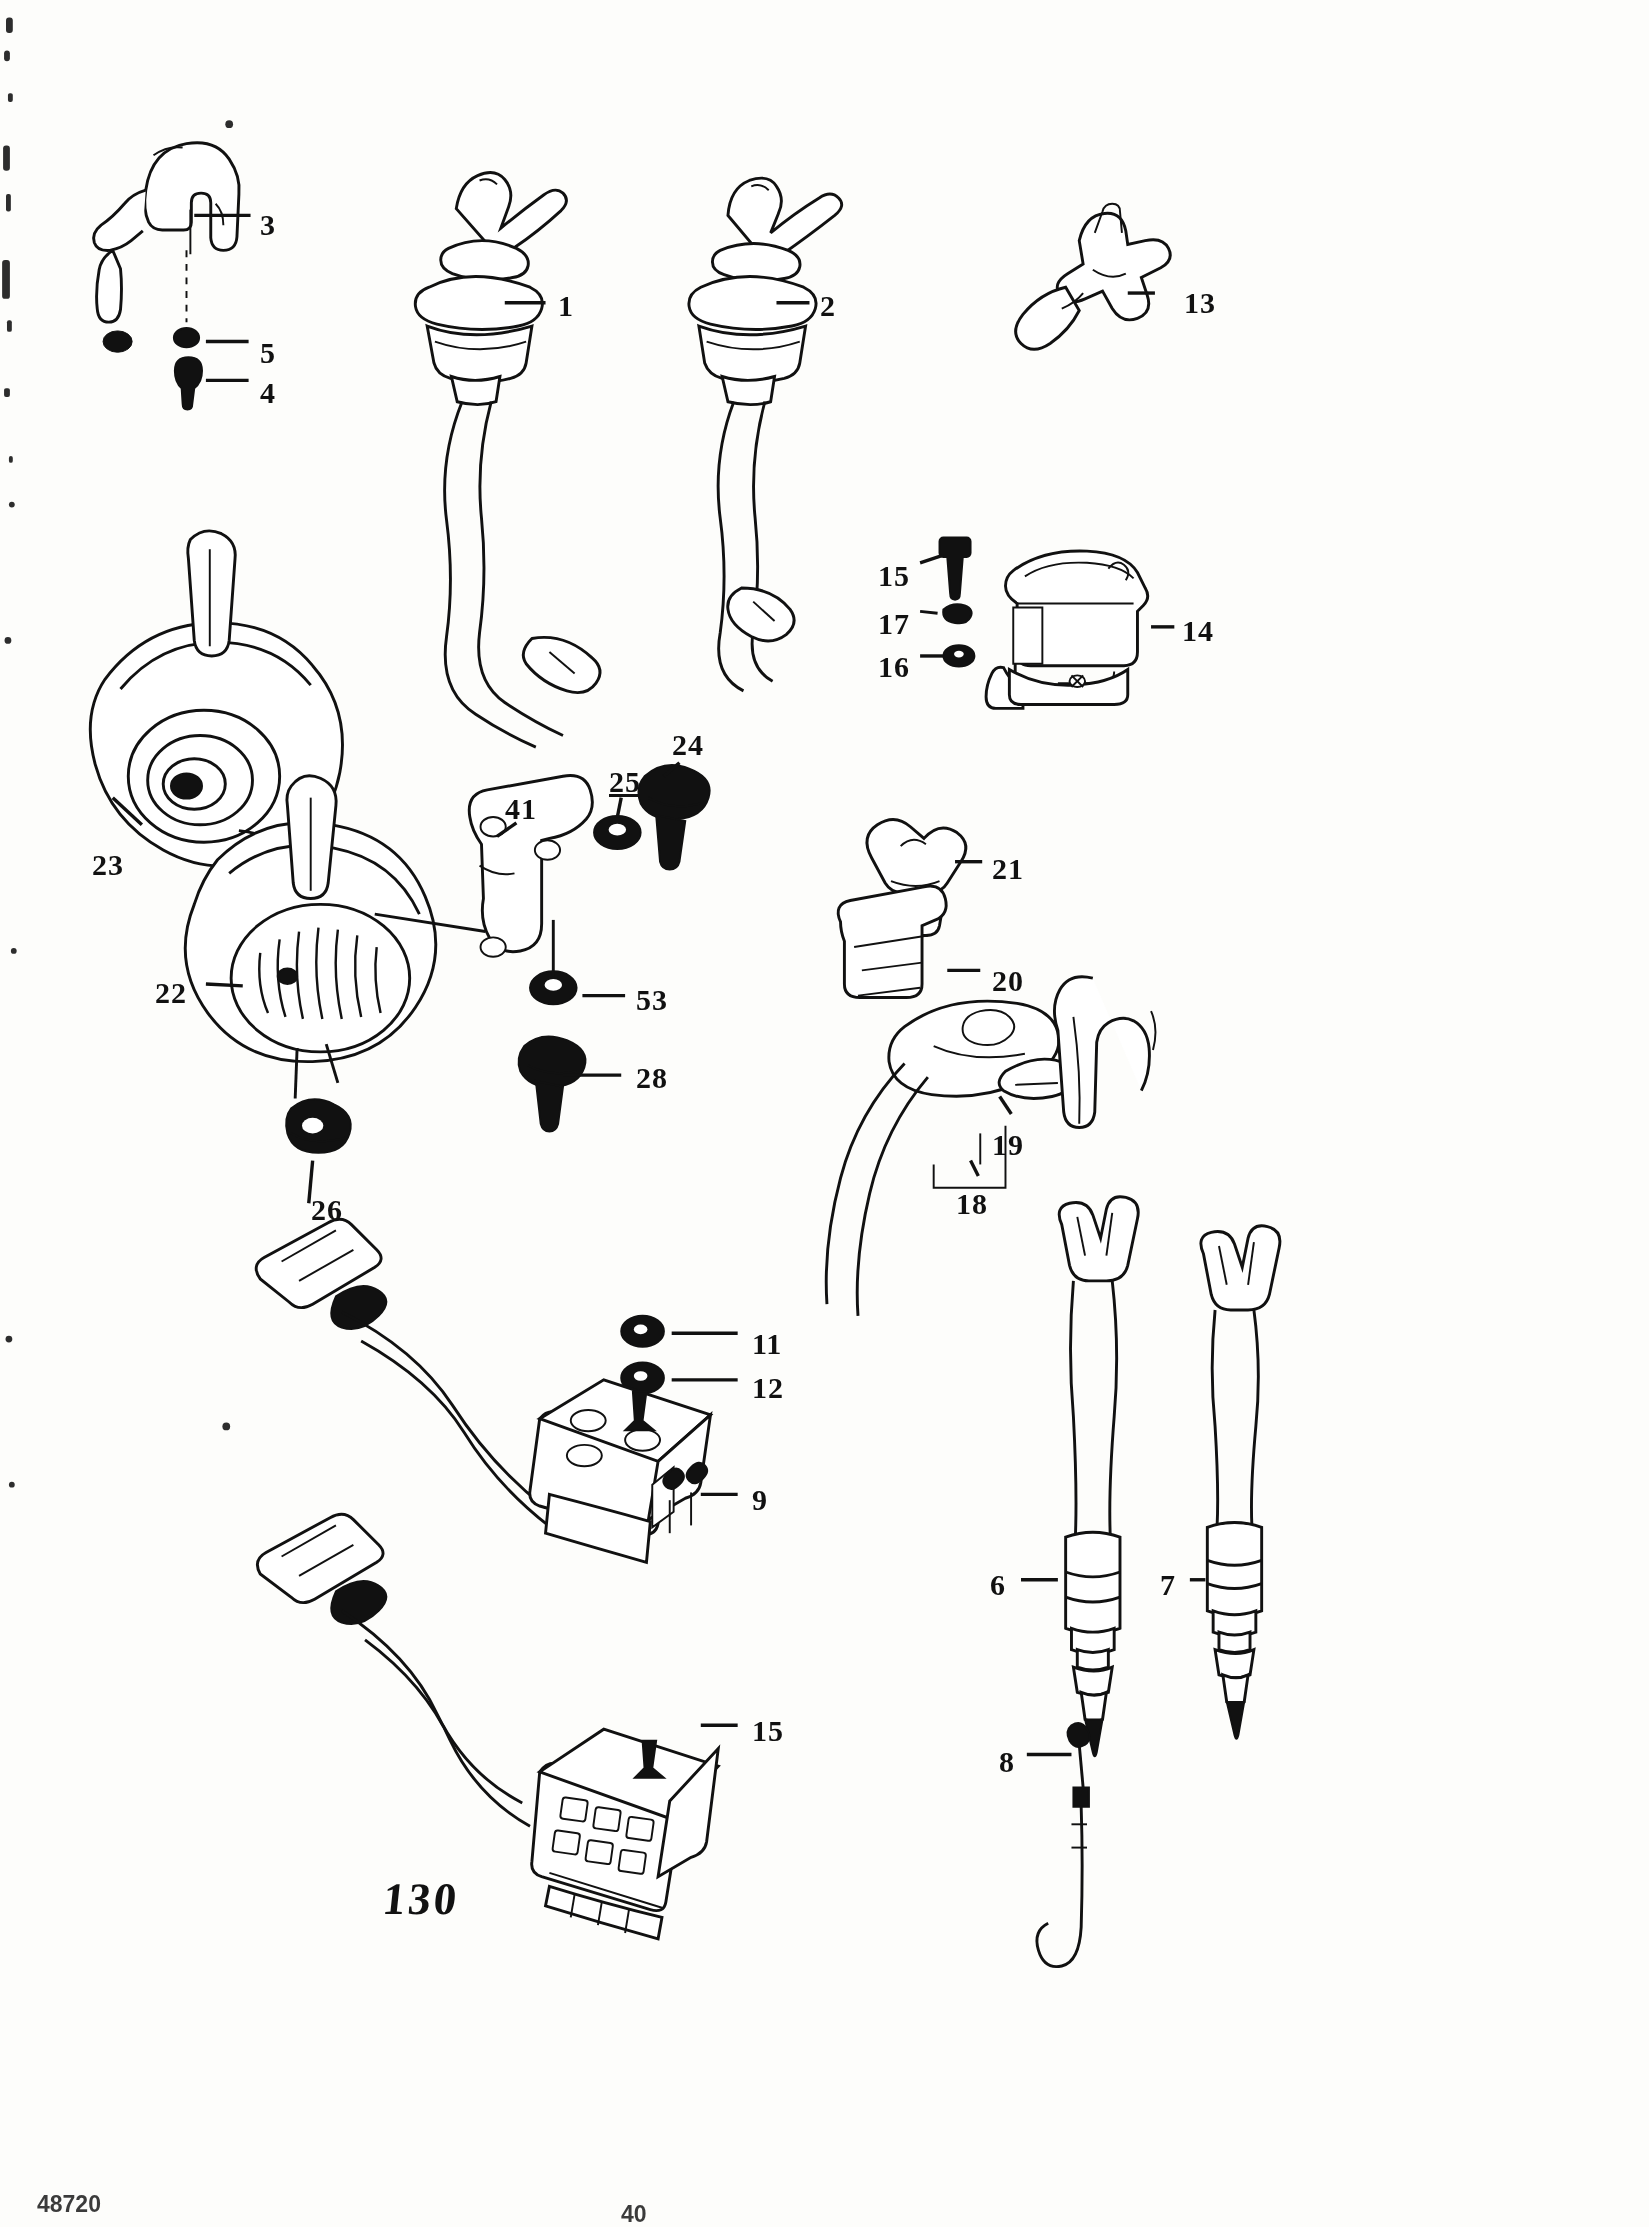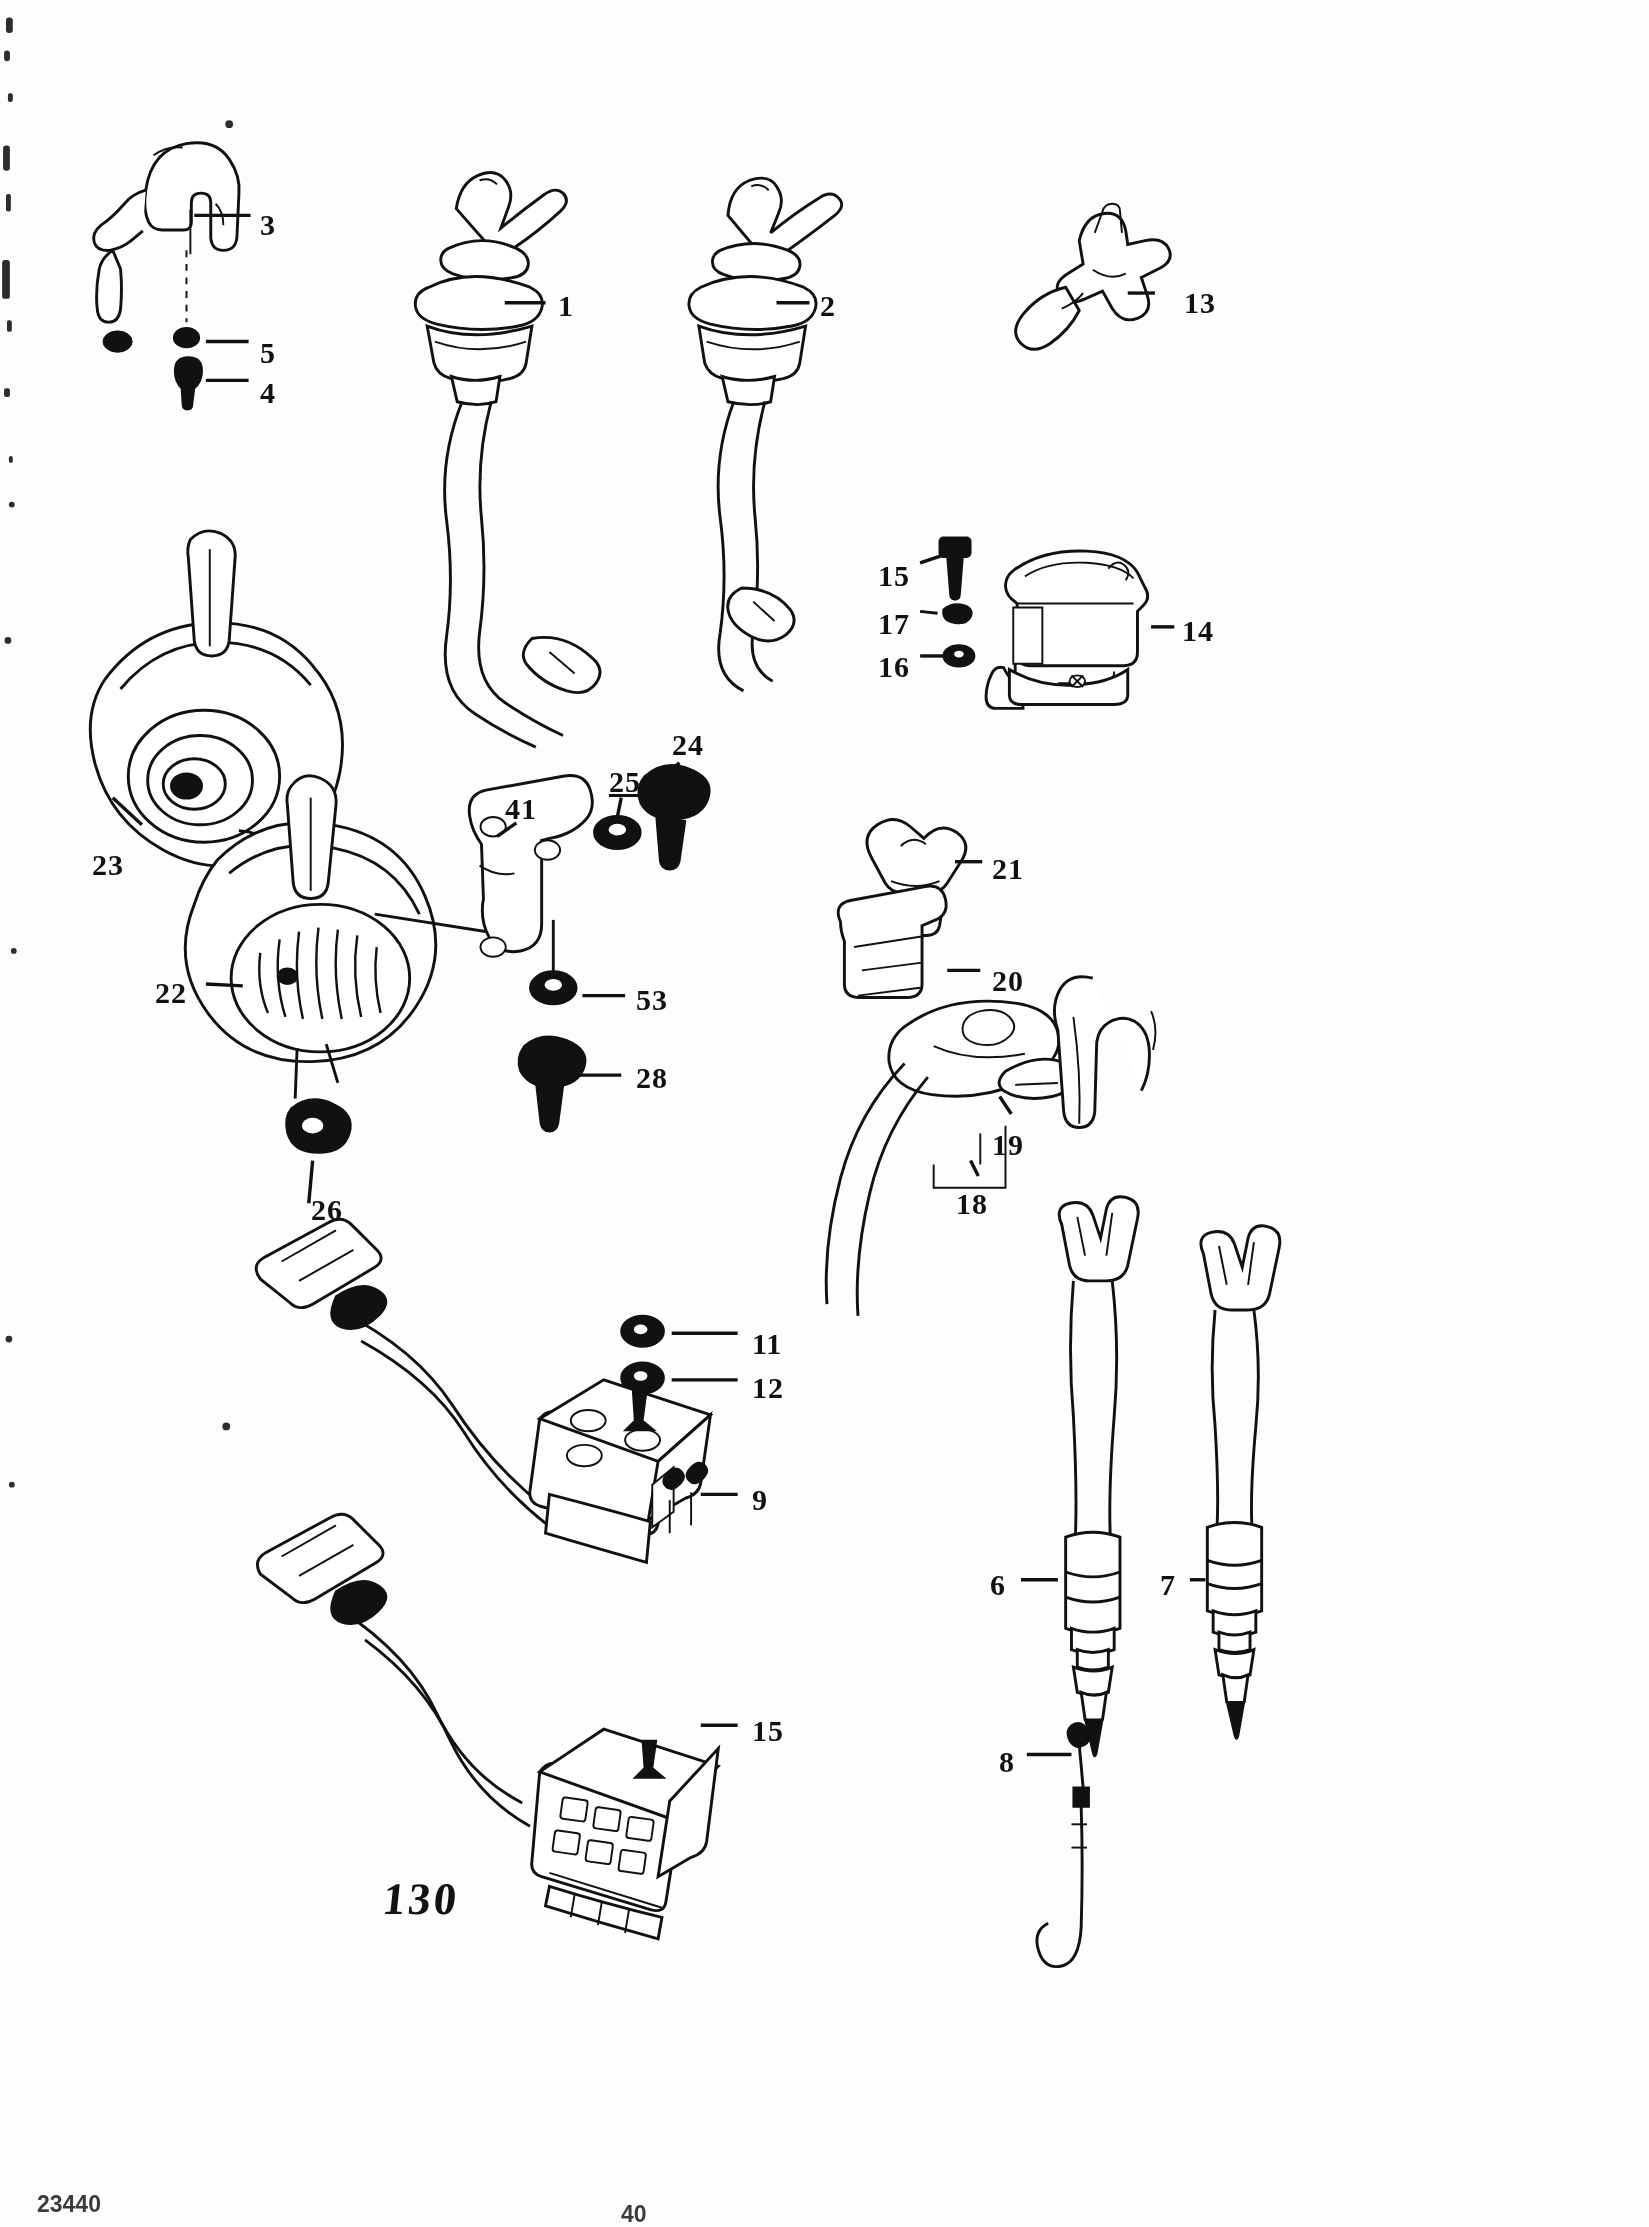--- a/index.html
+++ b/index.html
@@ -429,17 +429,17 @@
       <div class="callout" style="left: 672px; top: 730px;">24</div>
       <div class="callout" style="left: 609px; top: 767px; text-decoration: underline;">25</div>
       <div class="callout" style="left: 311px; top: 1195px;">26</div>
       <div class="callout" style="left: 505px; top: 794px;">41</div>
       <div class="callout" style="left: 636px; top: 1063px;">28</div>
       <div class="callout" style="left: 636px; top: 985px;">53</div>
     </div>
 
   <div class="page-no" style="left:383px; top:1873px;">130</div>
 
-  <div class="footer-mark" style="left:37px; top:2191px;">23440</div>
+  <div class="footer-mark" style="left:37px; top:2191px;">48720</div>
   <div class="footer-mark" style="left:621px; top:2201px;">40</div>
 
 </div>
 
 
 </body></html>

